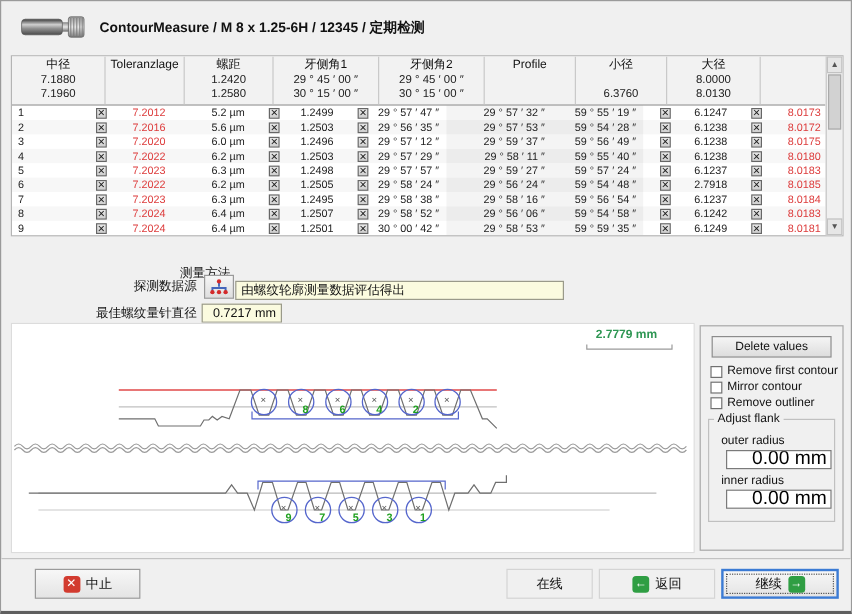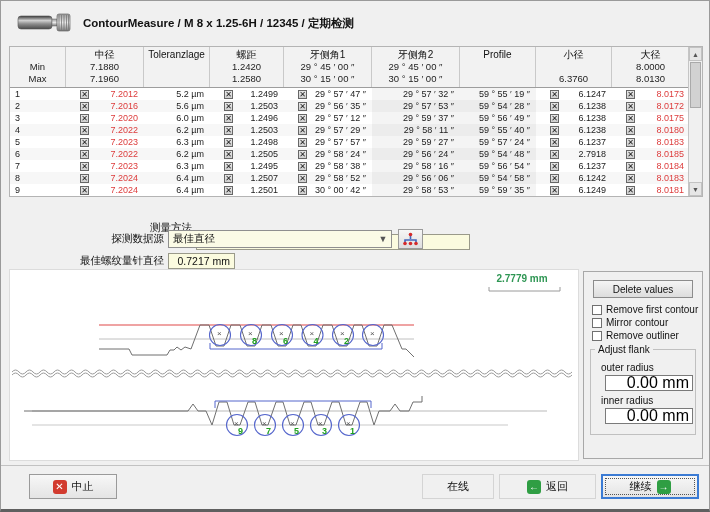--- a/index.html
+++ b/index.html
@@ -87,25 +87,20 @@
           <line x1="49.5" y1="5" x2="49.5" y2="20"></line>
           <line x1="51.5" y1="5" x2="51.5" y2="20"></line>
       </g>
     </svg>
     <div class="title">ContourMeasure / M 8 x 1.25-6H / 12345 / 定期检测</div>
   </div>
 
   <div class="table-wrap">
     <div class="tbl" style="margin-right:14px;">
       <div class="thead" id="thead">
-          <div class="hc" style="width: 56px;">
-            <div class="lbl">&nbsp;</div>
-            <div>Min</div>
-            <div>Max</div>
-          </div>
           <div class="hc" style="width: 78px;">
             <div class="lbl">中径</div>
             <div>7.1880</div>
             <div>7.1960</div>
           </div>
           <div class="hc" style="width: 66px;">
             <div class="lbl">Toleranzlage</div>
             <div>&nbsp;</div>
             <div>&nbsp;</div>
           </div>
@@ -438,24 +433,20 @@
     </div>
   </div>
 
   <div class="form">
     <div class="frow" style="top:5px;padding-left:28px;">
       <div class="flabel">测量方法</div>
       <input class="ffield" style="width: 274px; margin-top: 28px;" readonly="" value="由螺纹轮廓测量数据评估得出">
     </div>
     <div class="frow" style="top:28px;">
       <div class="flabel">探测数据源</div>
-      <div class="combo">
-        <span class="cv">最佳直径</span>
-        <span class="chev">▼</span>
-      </div>
       <button class="tool-btn">
         <svg width="17" height="14" viewBox="0 0 17 14">
           <path d="M8.5,3 V7 M3,11 V8 H14 V11" stroke="#4466bb" stroke-width="1.6" fill="none"></path>
           <circle cx="8.5" cy="2.5" r="1.8" fill="#d42a2a"></circle>
           <circle cx="3" cy="11.5" r="1.8" fill="#d42a2a"></circle>
           <circle cx="8.5" cy="11.5" r="1.8" fill="#d42a2a"></circle>
           <circle cx="14" cy="11.5" r="1.8" fill="#d42a2a"></circle>
         </svg>
       </button>
     </div>

